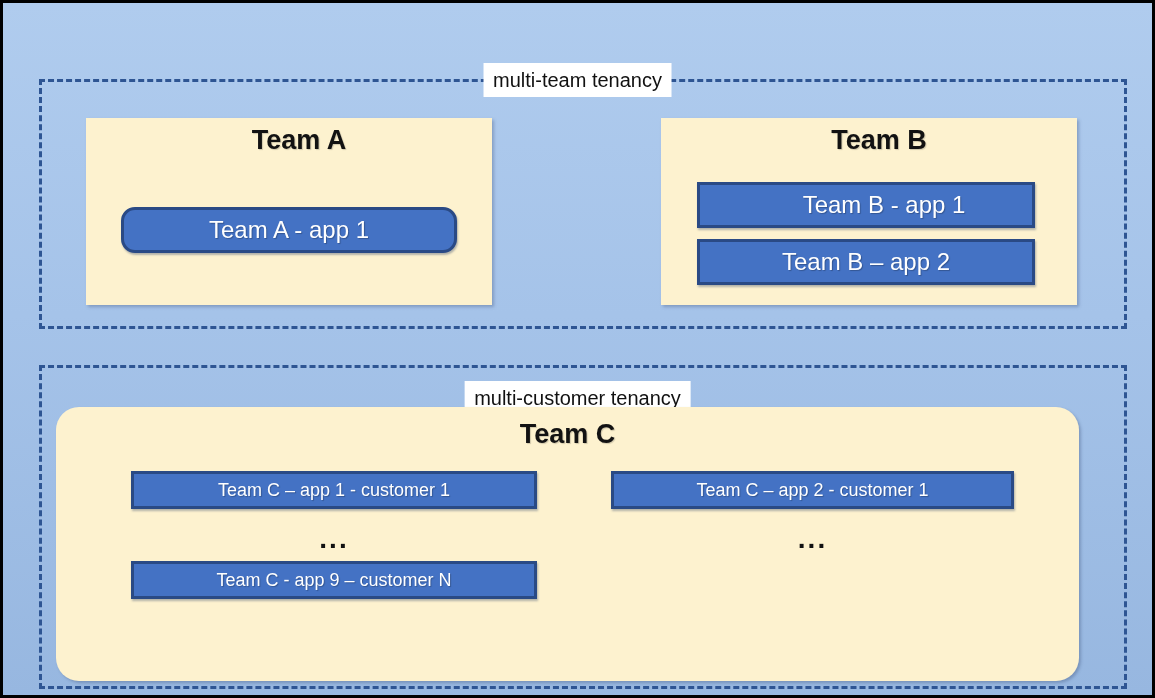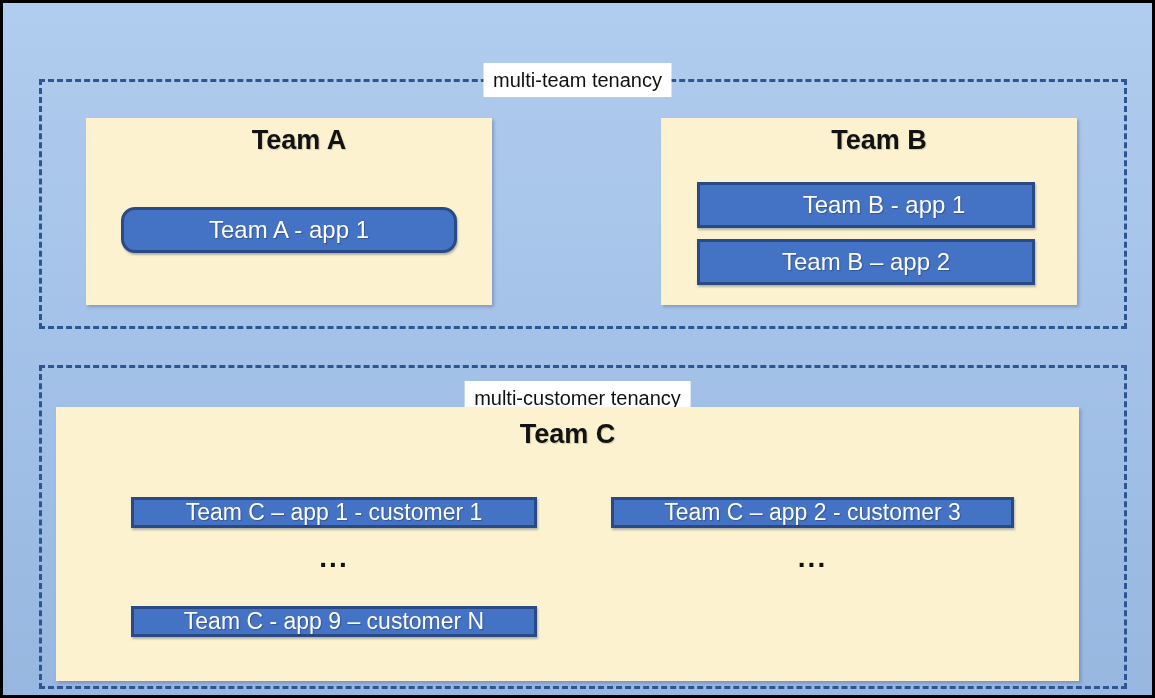--- a/index.html
+++ b/index.html
@@ -34,21 +34,21 @@
   .tenancy-label.lbl-team{top:60px;}
   .tenancy-label.lbl-customer{top:346px;margin-top:32px;}
   .panel{
     position:absolute;
     background:#fdf2cf;
     box-shadow:2px 2px 3px rgba(60,80,120,0.35);
     box-sizing:border-box;
   }
   .panel.team-a{left:83px;top:115px;width:406px;height:187px;}
   .panel.team-b{left:658px;top:115px;width:416px;height:187px;}
-  .panel.team-c{left:53px;top:404px;width:1023px;height:274px;}
+  .panel.team-c{left:53px;top:404px;width:1023px;height:274px;border-radius:23px;}
   .team-title{
     position:absolute;left:0;width:100%;
     text-align:center;
     font-size:27px;font-weight:bold;color:#121212;
     text-shadow:1px 1px 1px rgba(0,0,0,0.18);
   }
   .team-a .team-title,.team-b .team-title{top:7px;margin-left:10px;}
   .team-c .team-title{top:12px;}
   .app-box{
     position:absolute;
@@ -64,24 +64,23 @@
   }
   .team-a .app-1{left:35px;top:89px;width:336px;height:46px;border-radius:14px;}
   .team-b .app-1{left:36px;top:64px;width:338px;height:46px;padding-left:36px;}
   .team-b .app-2{left:36px;top:121px;width:338px;height:46px;}
   .col{
     position:absolute;top:64px;height:190px;
   }
   .col.col-1{left:75px;width:406px;}
   .col.col-2{left:555px;width:403px;}
   .col .row{
-    position:relative;width:100%;height:31px;
+    position:relative;width:100%;height:38px;
     margin-bottom:13px;
-    font-size:23px;
-    margin-top:26px;
+    font-size:18px;
   }
   .ellipsis{
     height:39px;line-height:34px;
     text-align:center;
     font-size:28px;font-weight:bold;color:#111111;
     letter-spacing:2px;
   }
 </style>
 </head>
 <body>
@@ -109,18 +108,18 @@
   <div class="panel team-c">
     <div class="team-title">Team C</div>
 
     <div class="col col-1">
       <div class="app-box row">Team C – app 1 - customer 1</div>
       <div class="ellipsis">...</div>
       <div class="app-box row">Team C - app 9 – customer N</div>
     </div>
 
     <div class="col col-2">
-      <div class="app-box row">Team C – app 2 - customer 3</div>
+      <div class="app-box row">Team C – app 2 - customer 1</div>
       <div class="ellipsis">...</div>
     </div>
   </div>
 
 </div>
 
 </body></html>

